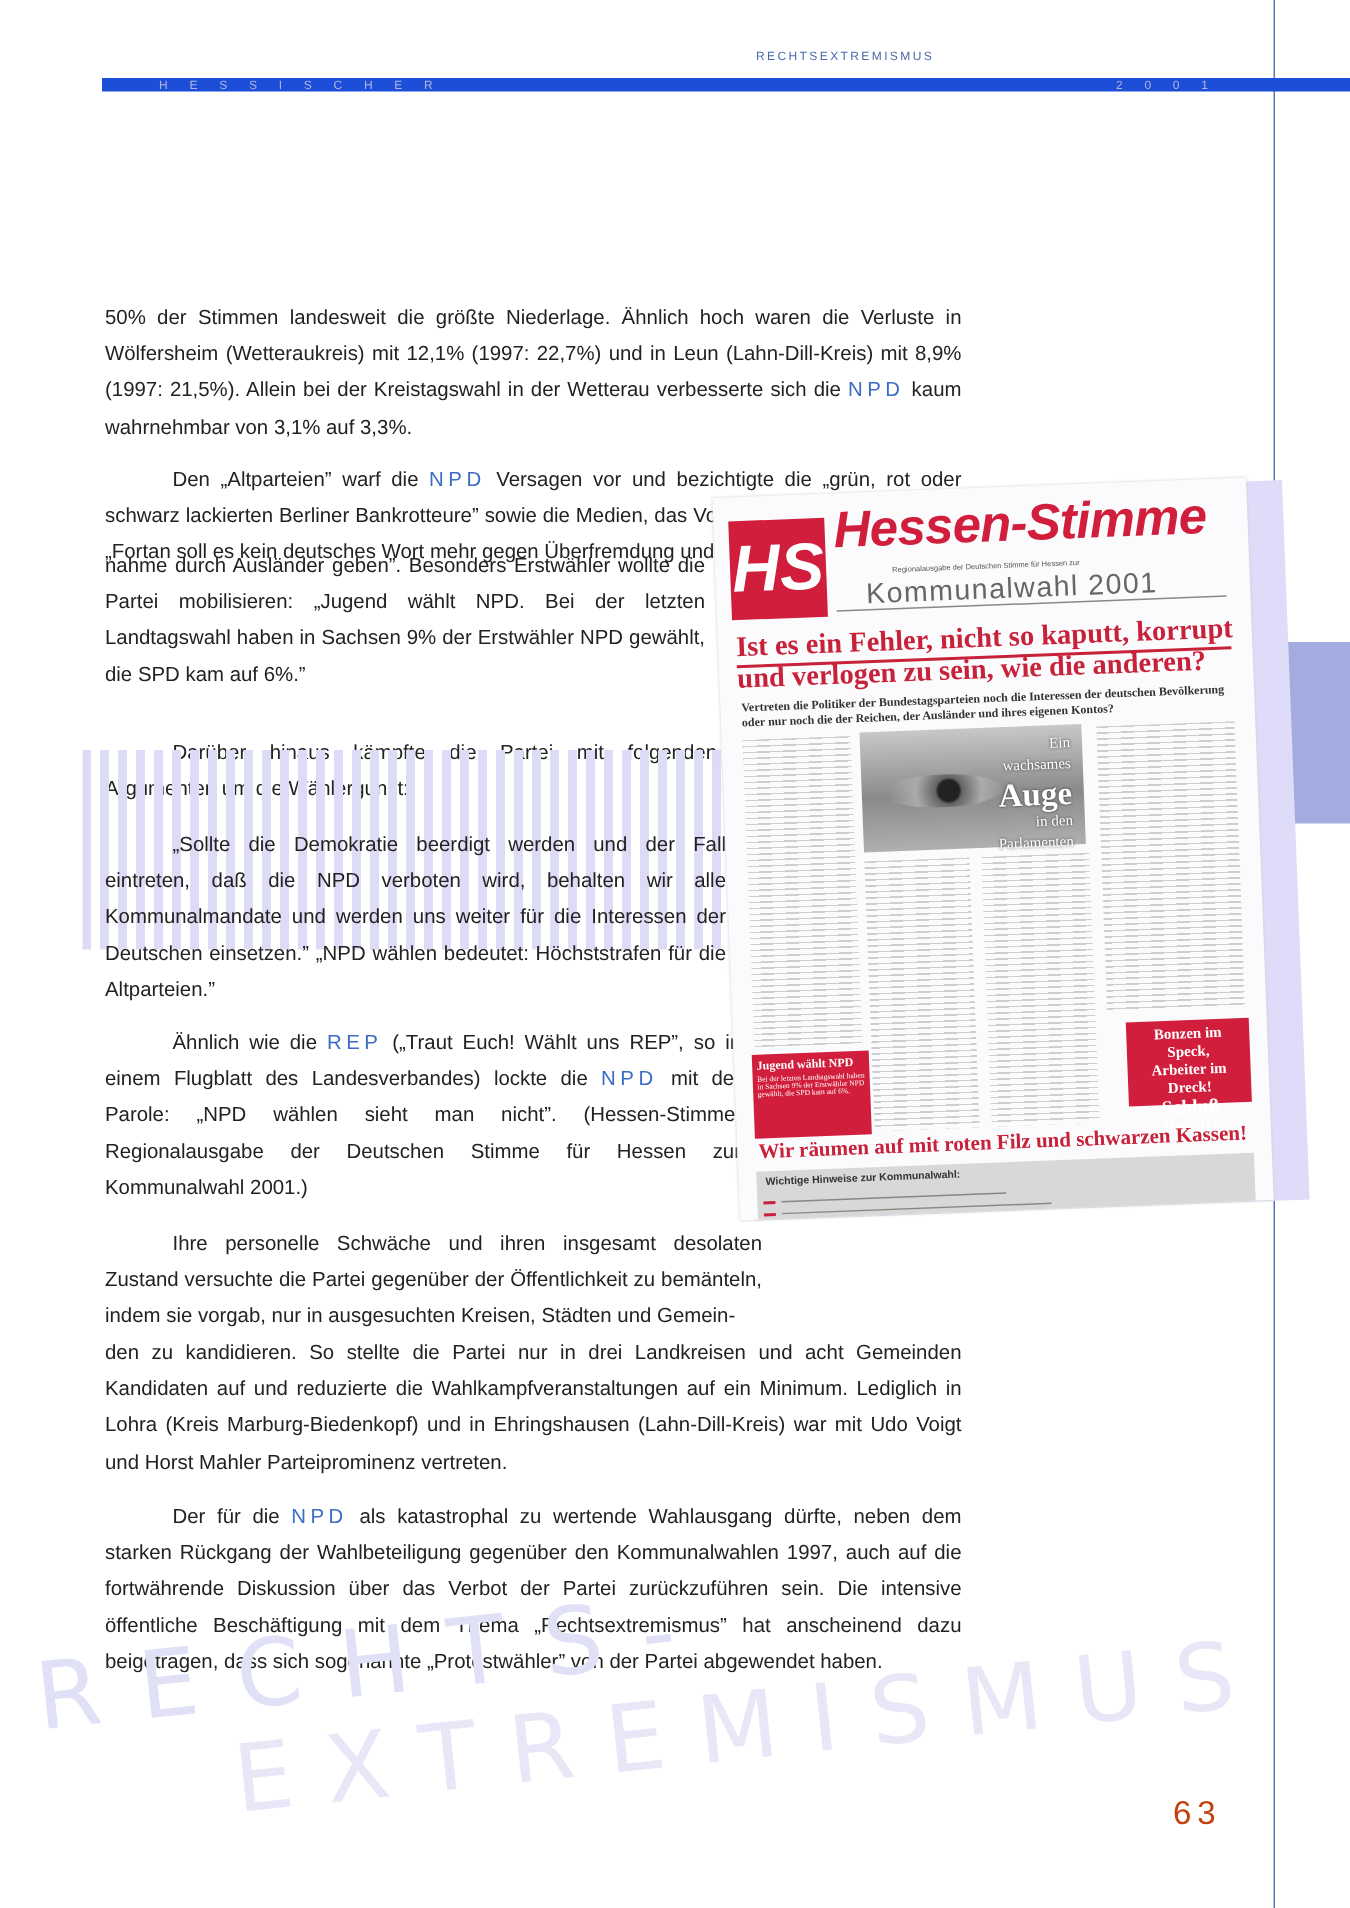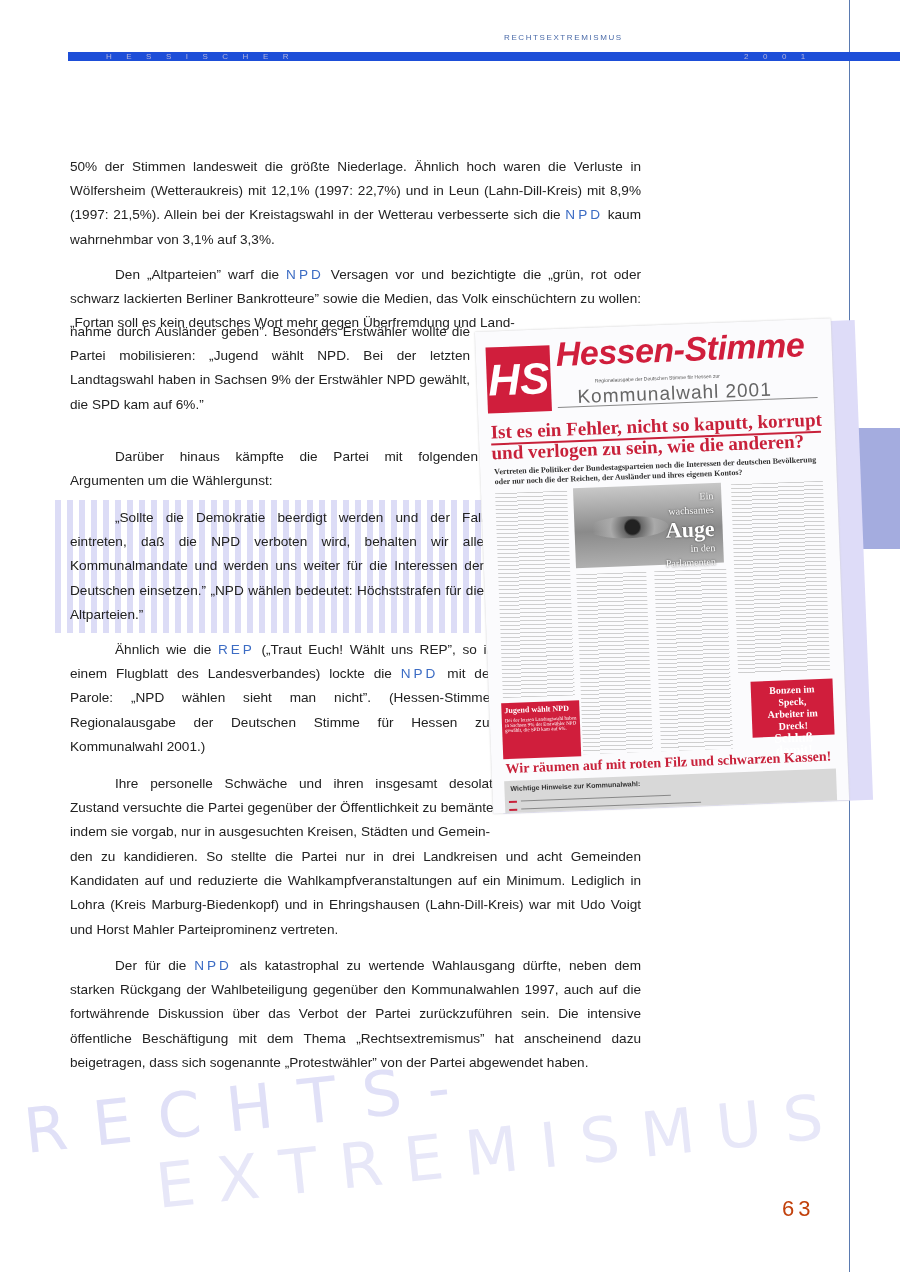--- a/index.html
+++ b/index.html
@@ -4,21 +4,21 @@
 <style>
   html, body { margin:0; padding:0; }
   body { width:900px; height:1272px; position:relative; background:#ffffff; overflow:hidden;
          font-family:"Liberation Sans", sans-serif; color:#222; }
   .header-title { position:absolute; top:33px; left:504px; font-size:8px; letter-spacing:1.6px; color:#4a6aa8; }
   .header-band { position:absolute; top:52px; left:68px; width:832px; height:9px; background:#1d4ed8; }
   .header-band span { position:absolute; top:-1px; font-size:8px; color:#b4b4dc; letter-spacing:14.5px; white-space:nowrap; line-height:11px; }
   .vline { position:absolute; left:849px; top:0; width:1px; height:1272px; background:#5a7ab0; }
   .side-tab { position:absolute; left:850px; top:428px; width:50px; height:121px; background:#a4acdf; }
 
-  .p { position:absolute; left:70px; font-size:13.6px; line-height:24.2px; text-align:justify; color:#222; }
+  .p { position:absolute; left:70px; font-size:13.6px; line-height:24.2px; text-align:justify; color:#222;margin-top:45px; }
   .p .ind { display:inline-block; width:45px; }
   .npd { color:#3c6cc4; letter-spacing:3px; }
   .p1 { top:155px; width:571px; }
   .p2 { top:263px; width:571px; }
   .p2b { top:320px; width:400px; }
   .p3 { top:445px; width:408px; }
   .quote-bg { position:absolute; left:55px; top:500px; width:437px; height:133px;
     background: repeating-linear-gradient(90deg, #dcdcf6 0px, #dcdcf6 6px, transparent 6px, transparent 12px); }
   .p4 { top:506px; width:414px; }
   .p5 { top:638px; width:424px; }

